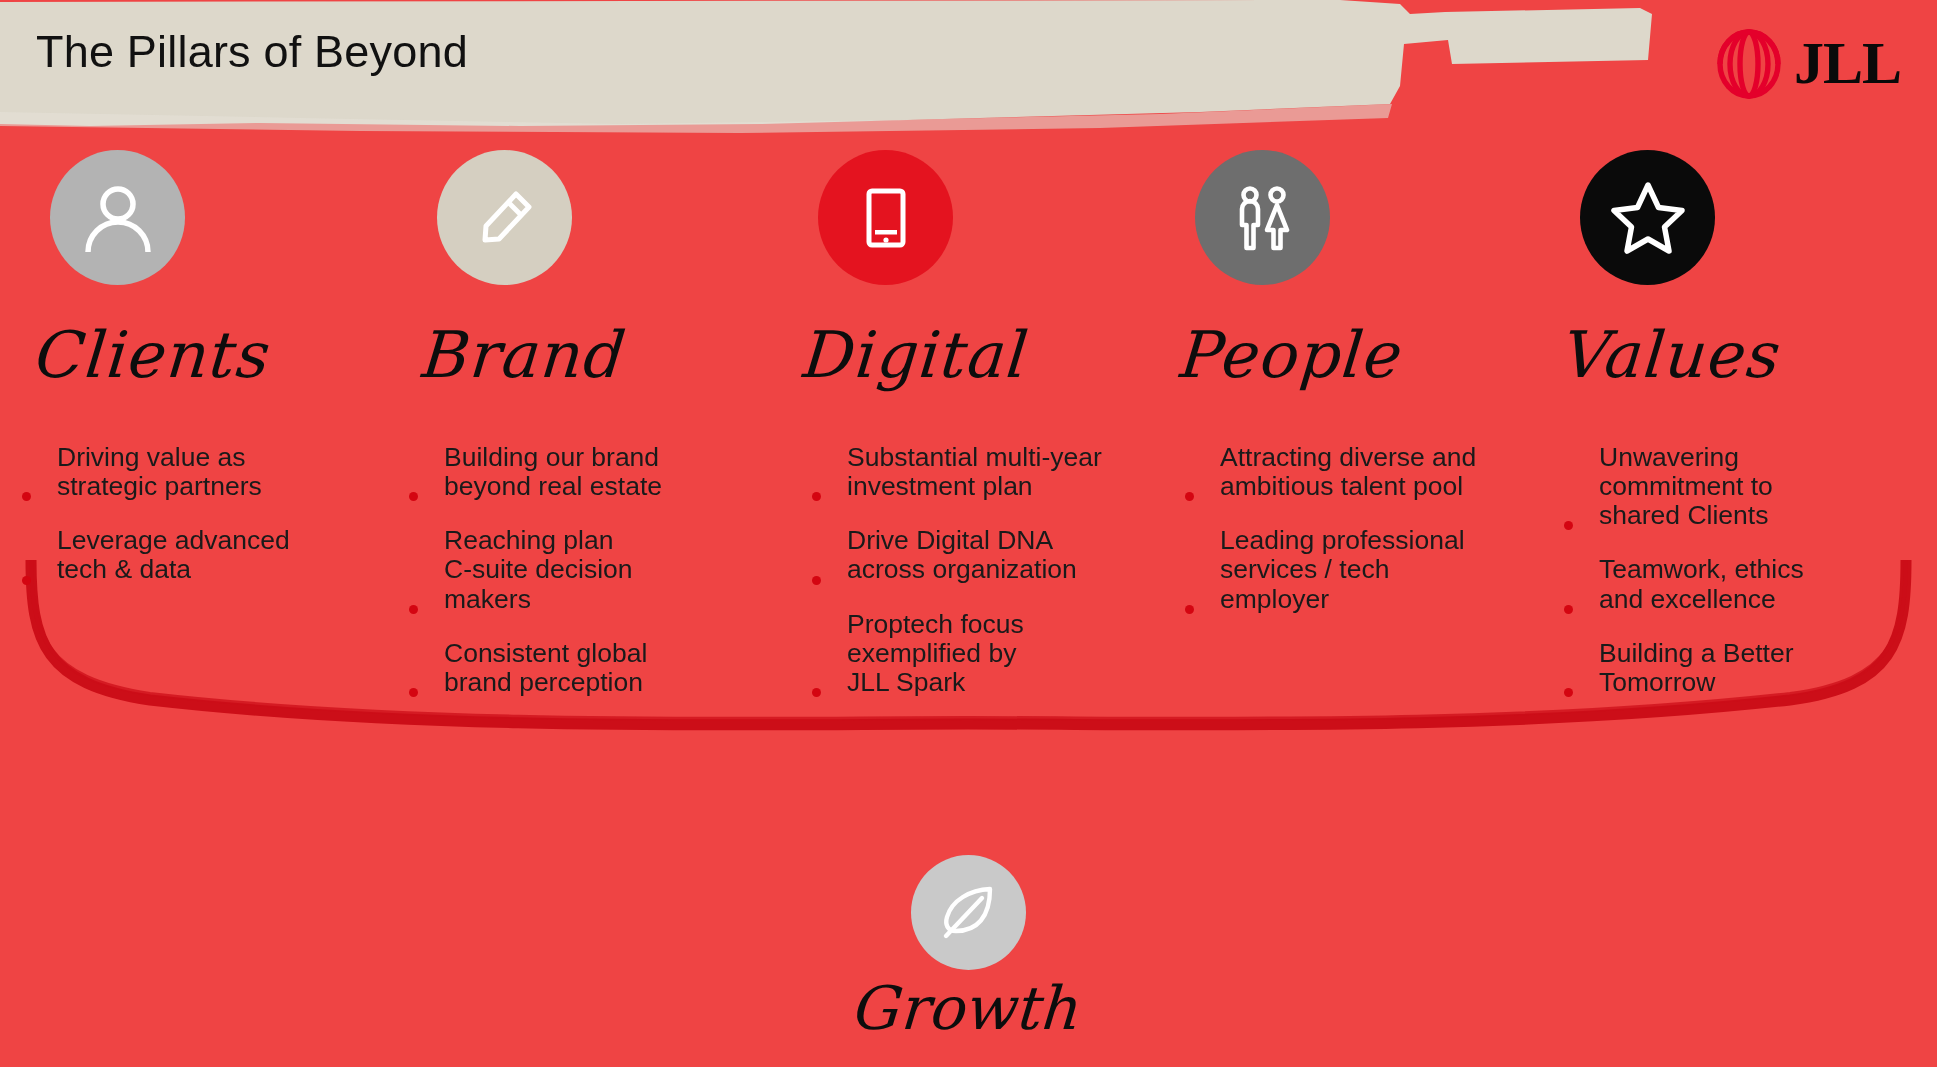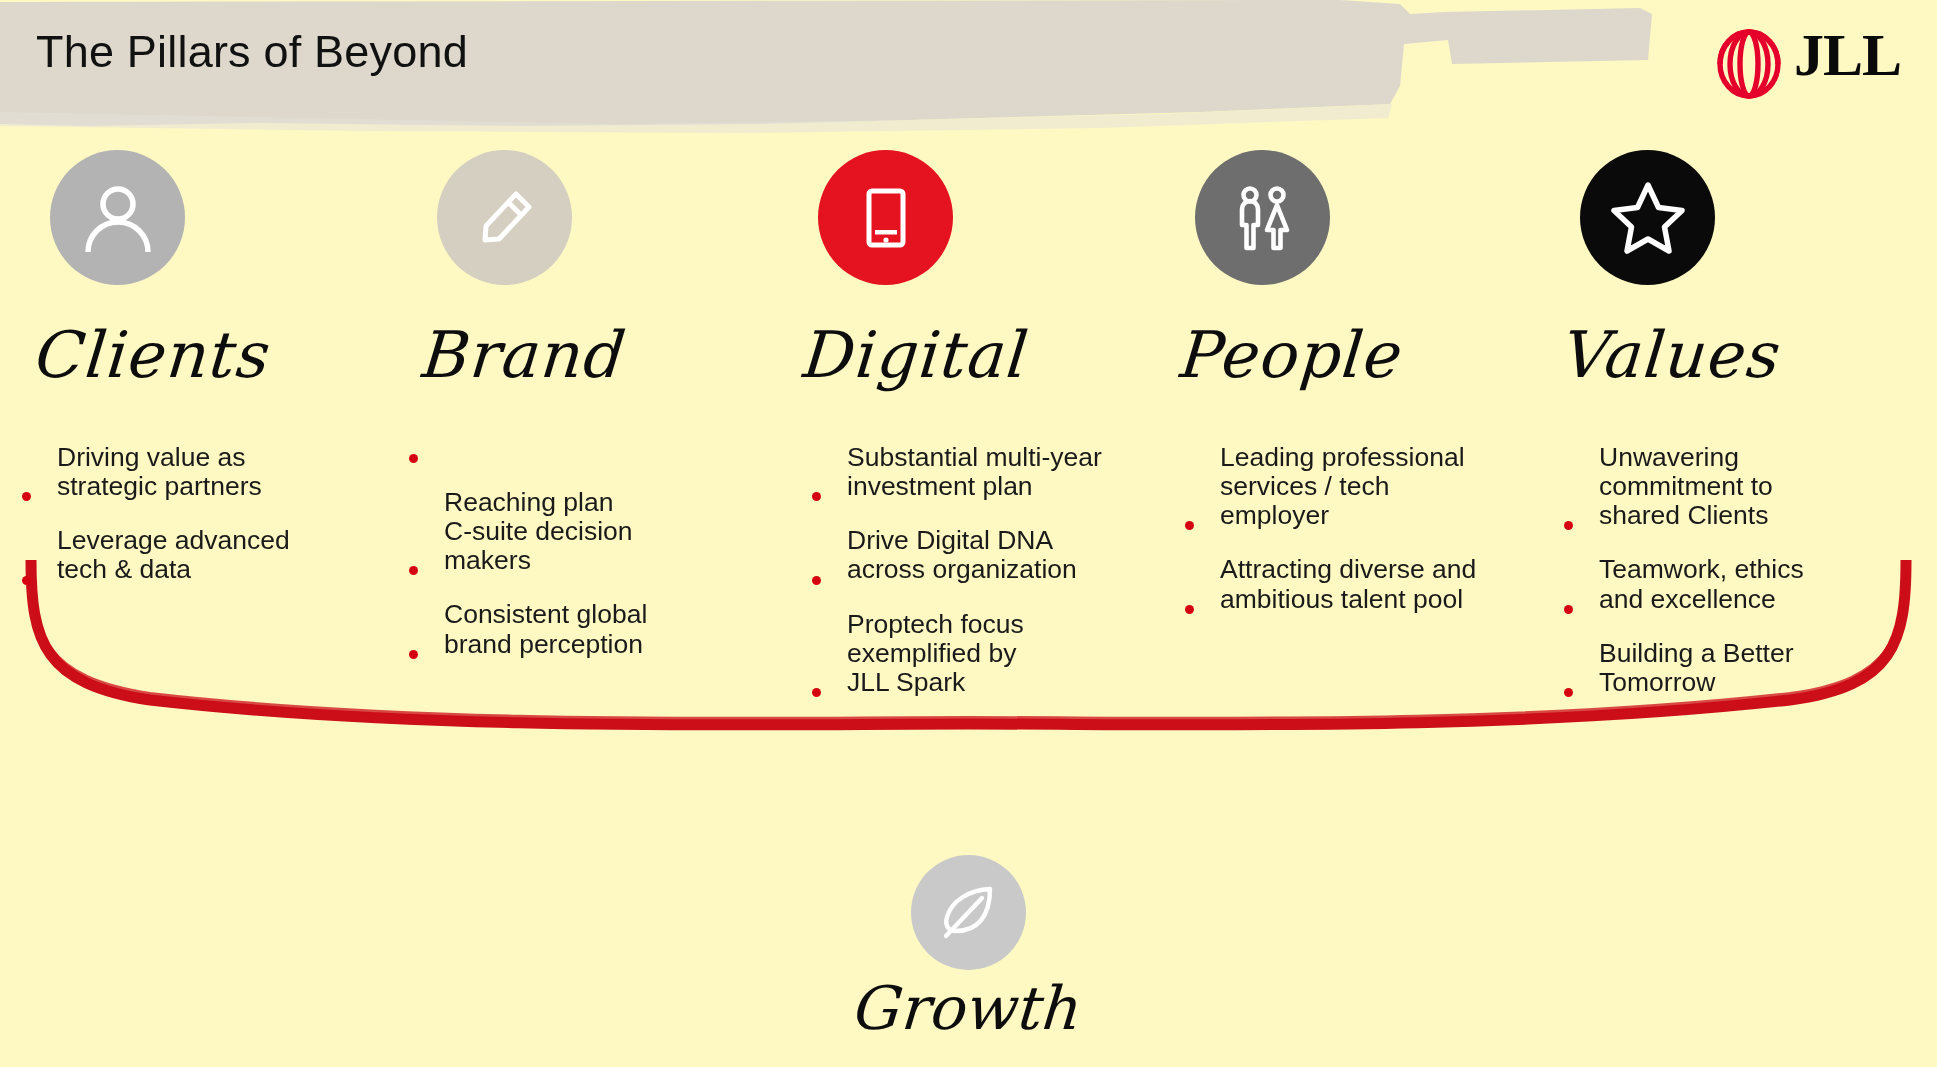--- a/index.html
+++ b/index.html
@@ -9,21 +9,21 @@
   }
   body {
     font-family: "Liberation Sans", sans-serif;
     -webkit-font-smoothing: antialiased;
   }
 
   #slide {
     position: relative;
     width: 1937px;
     height: 1067px;
-    background: #fef9c3;
+    background: #ef4444;
     overflow: hidden;
   }
 
   
   .title-band {
     position: absolute;
     left: 0;
     top: 0;
     width: 1660px;
     height: 136px;
@@ -41,21 +41,21 @@
     white-space: nowrap;
     z-index: 5;
   }
 
   
   .logo {
     position: absolute;
     right: 36px;
     top: 28px;
     display: flex;
-    align-items: flex-start;
+    align-items: center;
     gap: 6px;
     z-index: 6;
   }
   .logo-mark { display: block; }
   .logo-word {
     font-family: "Liberation Serif", serif;
     font-weight: 700;
     font-size: 60px;
     line-height: 0.92;
     color: #0a0a0a;
@@ -244,20 +244,22 @@
           <g fill="none" stroke="#fff" stroke-width="5" stroke-linejoin="round">
             <path d="M20 62 L21 48 L51 16 L64 29 L34 61 Z"></path>
             <path d="M43 24 L56 37"></path>
           </g>
         </svg>
       </div>
       <div class="pillar-heading">Brand</div>
       <ul class="bullets">
         <li class="bullet">
           <span class="bullet-dot"></span>
+          <span class="bullet-text">Building our brand
+beyond real estate</span>
         </li>
         <li class="bullet">
           <span class="bullet-dot"></span>
           <span class="bullet-text">Reaching plan
 C-suite decision
 makers</span>
         </li>
         <li class="bullet">
           <span class="bullet-dot"></span>
           <span class="bullet-text">Consistent global
@@ -303,28 +305,28 @@
             <path d="M19 47 L19 31 a8 8 0 0 1 16 0 L35 47 L30.5 47 L30.5 70 L23.5 70 L23.5 47 Z"></path>
             <circle cx="54" cy="17" r="6.5"></circle>
             <path d="M44 52 L54 27 L64 52 L57.5 52 L57.5 70 L50.5 70 L50.5 52 Z"></path>
           </g>
         </svg>
       </div>
       <div class="pillar-heading">People</div>
       <ul class="bullets">
         <li class="bullet">
           <span class="bullet-dot"></span>
+          <span class="bullet-text">Attracting diverse and
+ambitious talent pool</span>
+        </li>
+        <li class="bullet">
+          <span class="bullet-dot"></span>
           <span class="bullet-text">Leading professional
 services / tech
 employer</span>
-        </li>
-        <li class="bullet">
-          <span class="bullet-dot"></span>
-          <span class="bullet-text">Attracting diverse and
-ambitious talent pool</span>
         </li>
       </ul>
     </div>
 
     <div class="pillar pillar-5">
       <div class="icon-circle" style="background:#0a0a0a;">
         <svg width="84" height="84" viewBox="0 0 84 84">
           <path d="M42 9 L52.5 31.5 L76 34.5 L58.5 51 L63 75 L42 63 L21 75 L25.5 51 L8 34.5 L31.5 31.5 Z" fill="none" stroke="#fff" stroke-width="5.5" stroke-linejoin="round"></path>
         </svg>
       </div>

